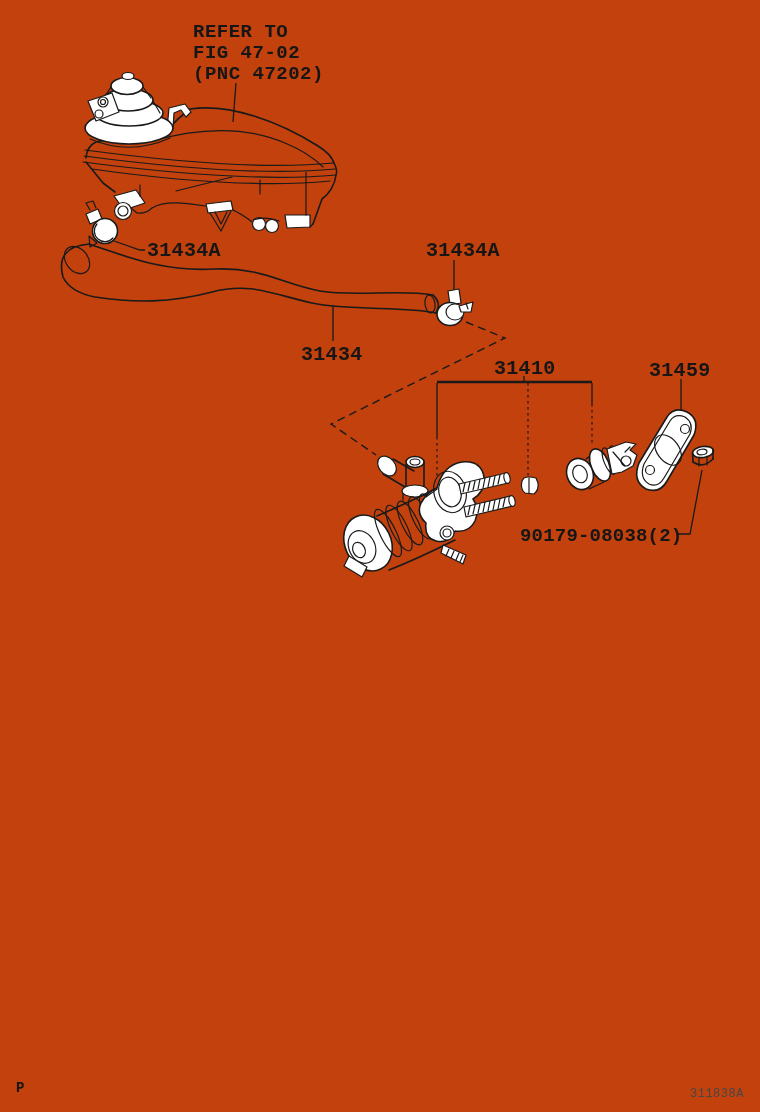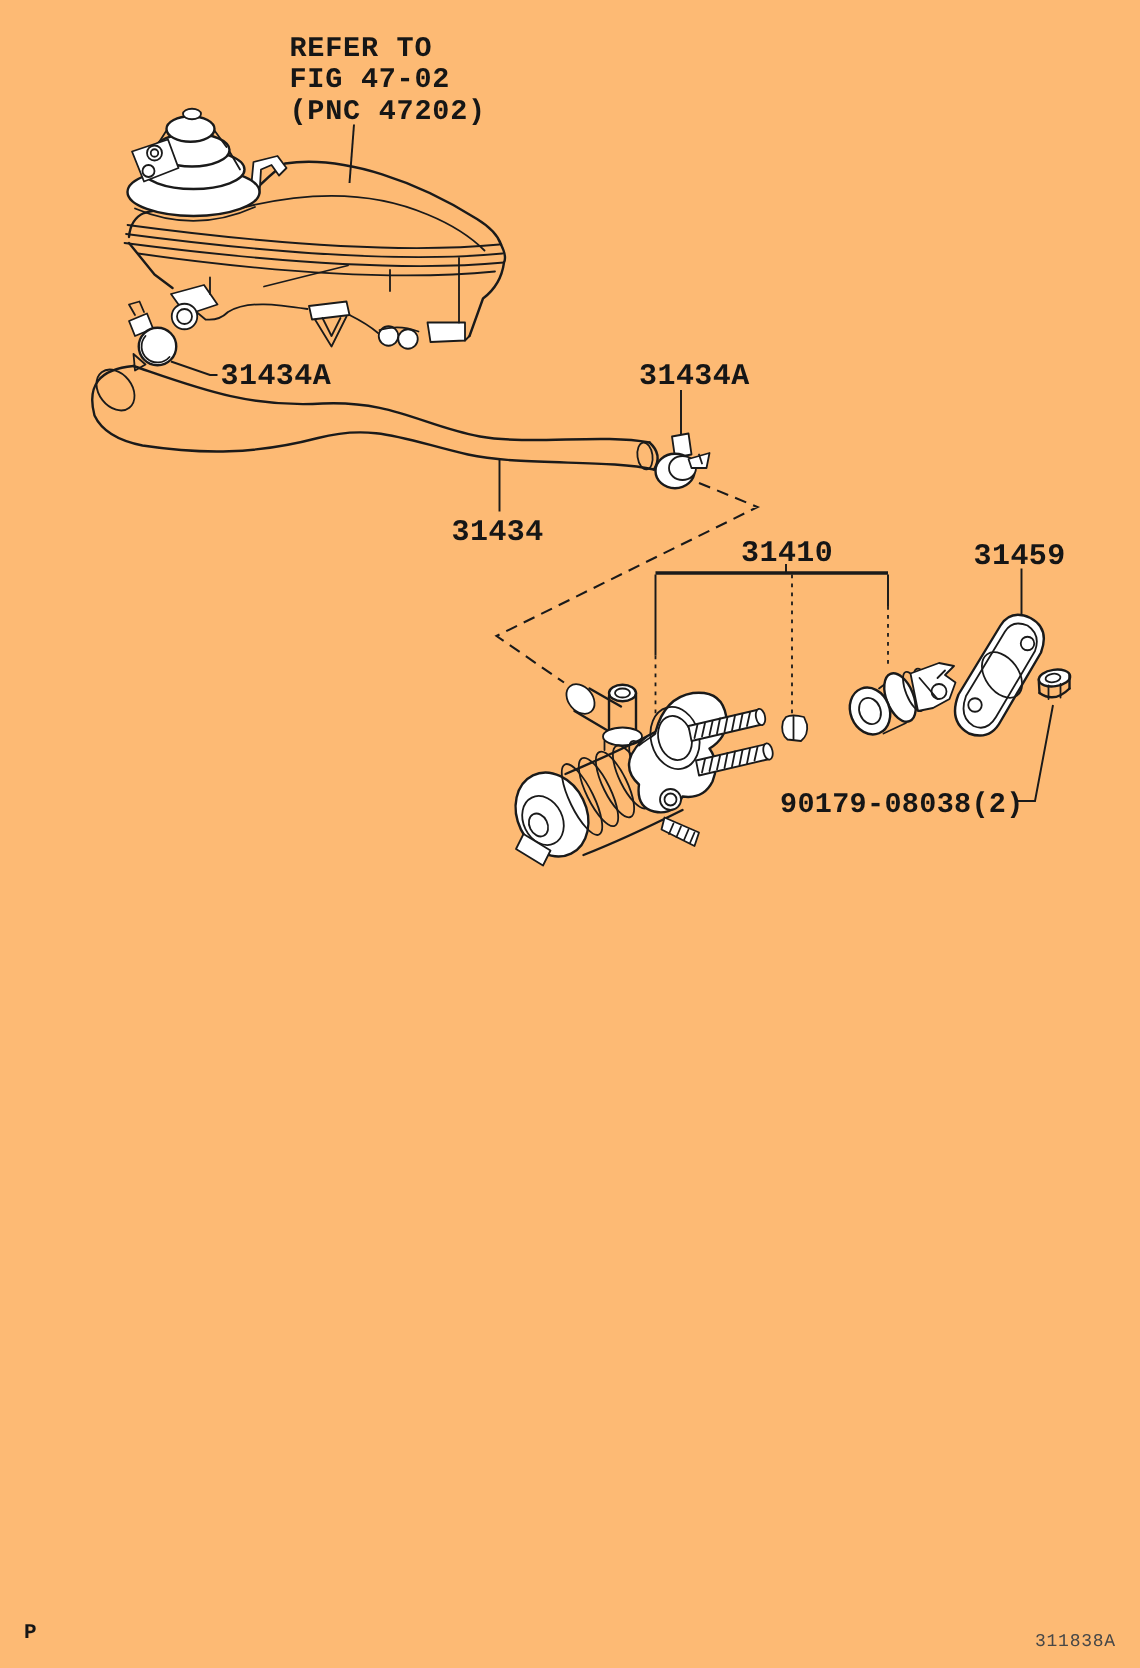--- a/index.html
+++ b/index.html
@@ -1,16 +1,16 @@
 <!DOCTYPE html>
 <html><head>
 <meta charset="utf-8">
 <style>
   html,body{margin:0;padding:0;background:#ffffff;}
-  .page{position:relative;width:760px;height:1112px;background:#fdba74;overflow:hidden;}
+  .page{position:relative;width:760px;height:1112px;background:#c2410c;overflow:hidden;}
   svg{display:block;}
   .ink{stroke:#1a1a1a;fill:none;stroke-width:1.6;stroke-linecap:round;stroke-linejoin:round;}
   .thin{stroke-width:1.2;}
   .ldr{stroke:#1a1a1a;fill:none;stroke-width:1.3;}
   .wfill{fill:#ffffff;stroke:#1a1a1a;stroke-width:1.6;stroke-linejoin:round;}
   .wfill2{fill:#ffffff;stroke:#1a1a1a;stroke-width:1.2;stroke-linejoin:round;}
   .dash{stroke:#1a1a1a;fill:none;stroke-width:1.4;stroke-dasharray:8 5;}
   .dot{stroke:#1a1a1a;fill:none;stroke-width:1.2;stroke-dasharray:2.5 3.5;}
   .bracket{stroke:#1a1a1a;fill:none;stroke-width:2.4;}
   text{font-family:"Liberation Mono","DejaVu Sans Mono",monospace;fill:#161616;}

